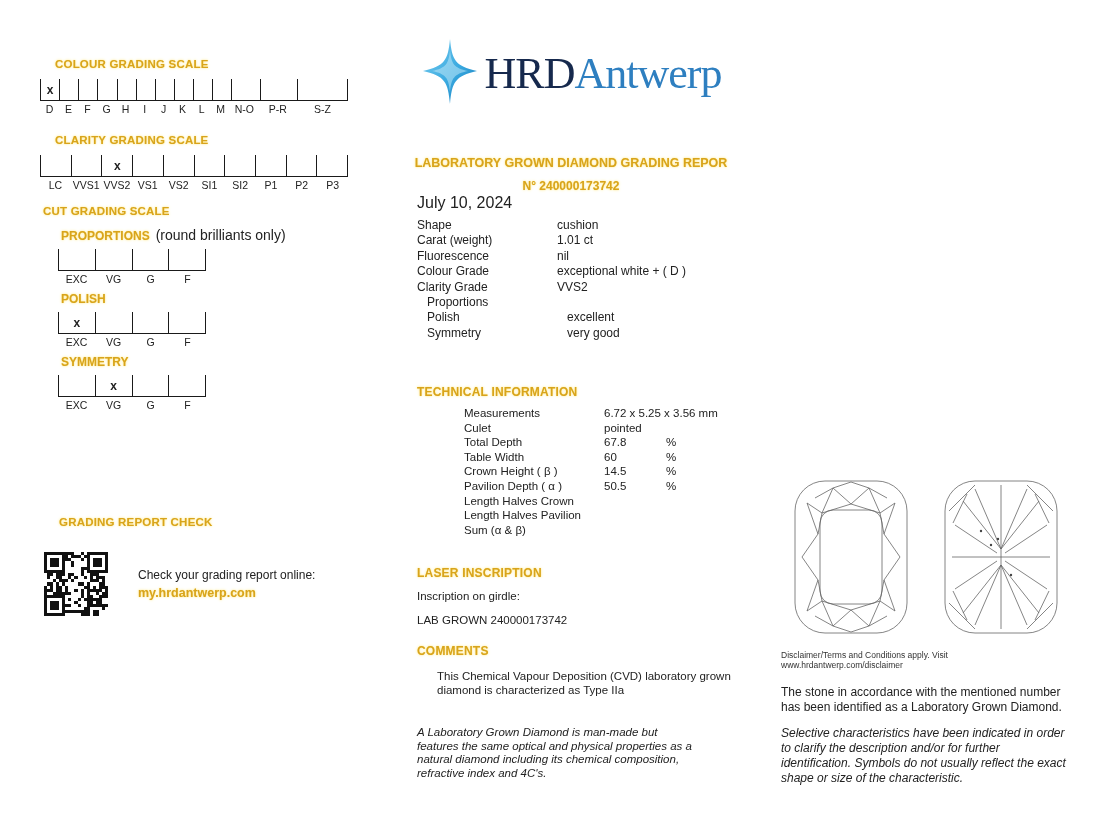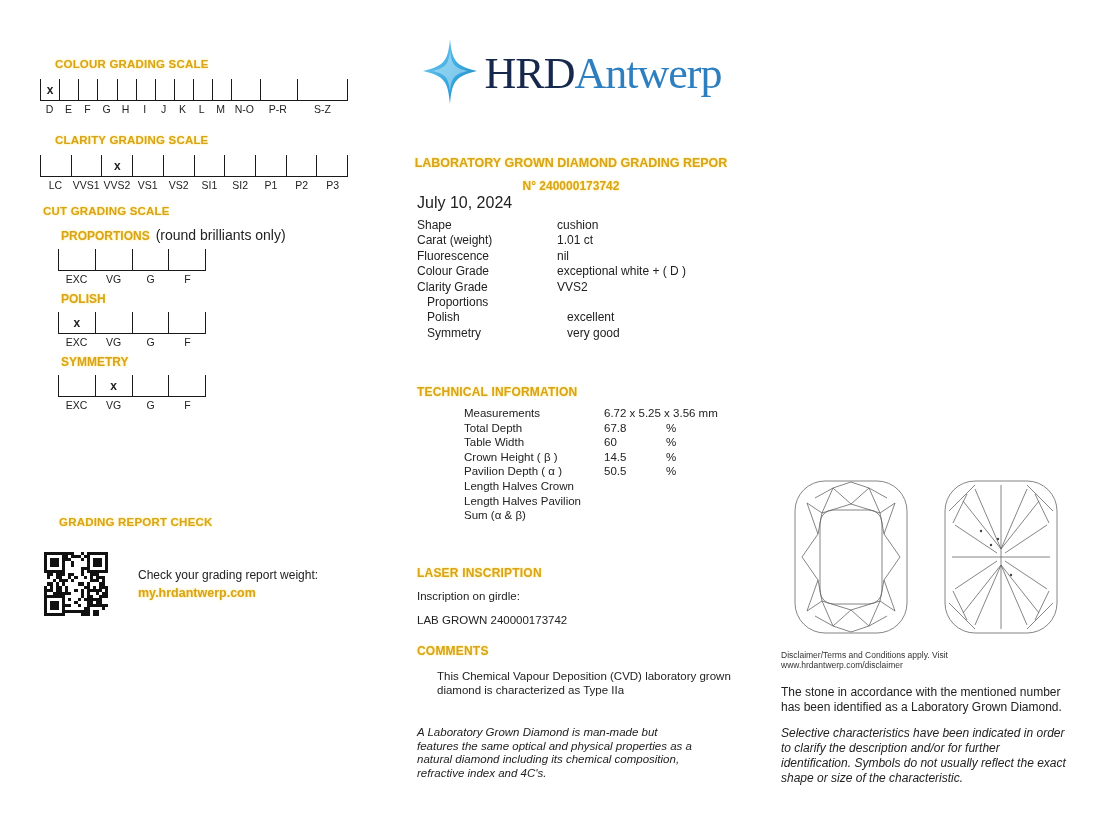--- a/index.html
+++ b/index.html
@@ -335,21 +335,21 @@
             <rect x="42" y="0" width="21" height="21"></rect>
             <rect x="45" y="3" width="15" height="15" fill="#fff"></rect>
             <rect x="48" y="6" width="9" height="9"></rect>
             <rect x="0" y="42" width="21" height="21"></rect>
             <rect x="3" y="45" width="15" height="15" fill="#fff"></rect>
             <rect x="6" y="48" width="9" height="9"></rect>
           </g>
         </svg>
       </div>
     <div style="margin-left:30px;">
-      <div style="font-size:12px;color:#222;">Check your grading report weight:</div>
+      <div style="font-size:12px;color:#222;">Check your grading report online:</div>
       <div class="gold link-gold" style="font-size:12.5px;margin-top:4px;">my.hrdantwerp.com</div>
     </div>
   </div>
 </div>
 
 <div class="abs" style="left:413px;top:38px;width:316px;">
   <div class="logo-row">
     <svg width="58" height="72" viewBox="0 0 58 72">
       <defs>
         <linearGradient id="starg" x1="0" y1="0" x2="1" y2="1">
@@ -404,20 +404,24 @@
       <div class="kv-label">Symmetry</div>
       <div class="kv-value">very good</div>
     </div>
   </div>
 
 <div class="abs gold section-head" style="left:417px;top:385px;">TECHNICAL INFORMATION</div>
 <div class="abs small-rows" style="left:417px;top:406px;width:320px;margin-left:47px;">
     <div class="kv-row small">
       <div class="kv-label">Measurements</div>
       <div class="kv-value">6.72 x 5.25 x 3.56 mm</div>
+    </div>
+    <div class="kv-row small">
+      <div class="kv-label">Culet</div>
+      <div class="kv-value">pointed</div>
     </div>
     <div class="kv-row small">
       <div class="kv-label">Total Depth</div>
       <div class="kv-value">67.8</div>
       <div class="kv-unit">%</div>
     </div>
     <div class="kv-row small">
       <div class="kv-label">Table Width</div>
       <div class="kv-value">60</div>
       <div class="kv-unit">%</div>

